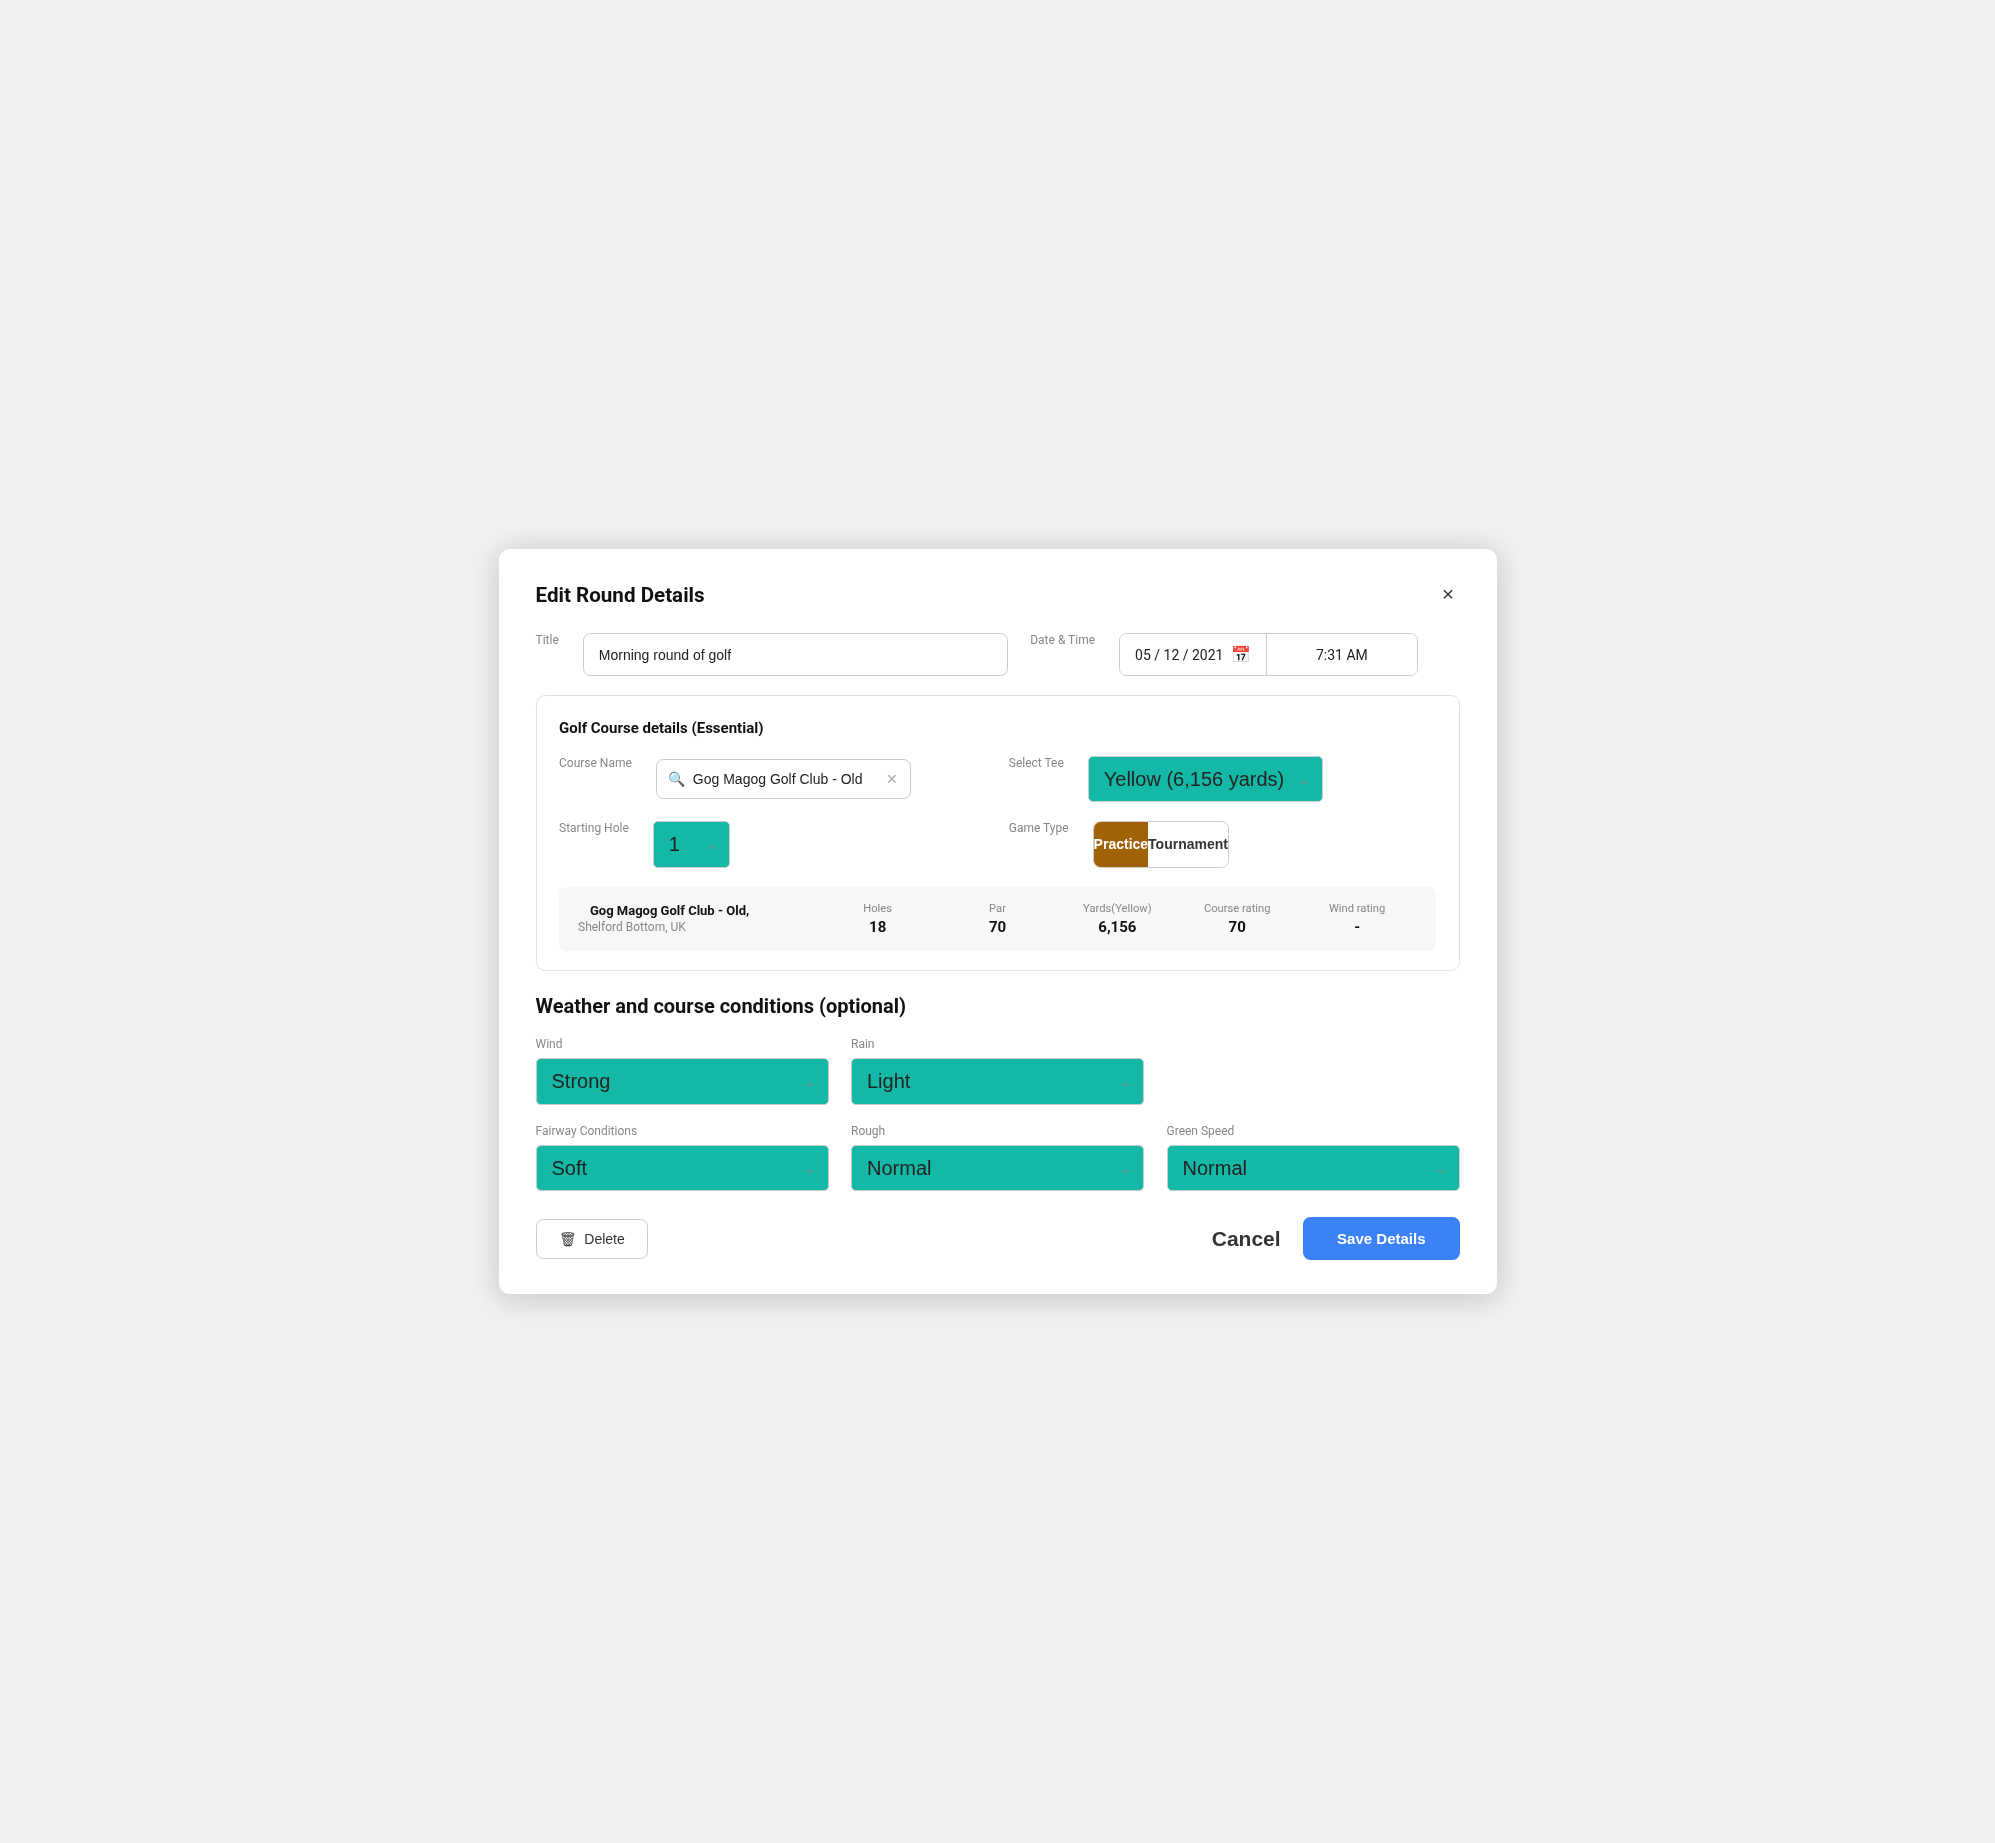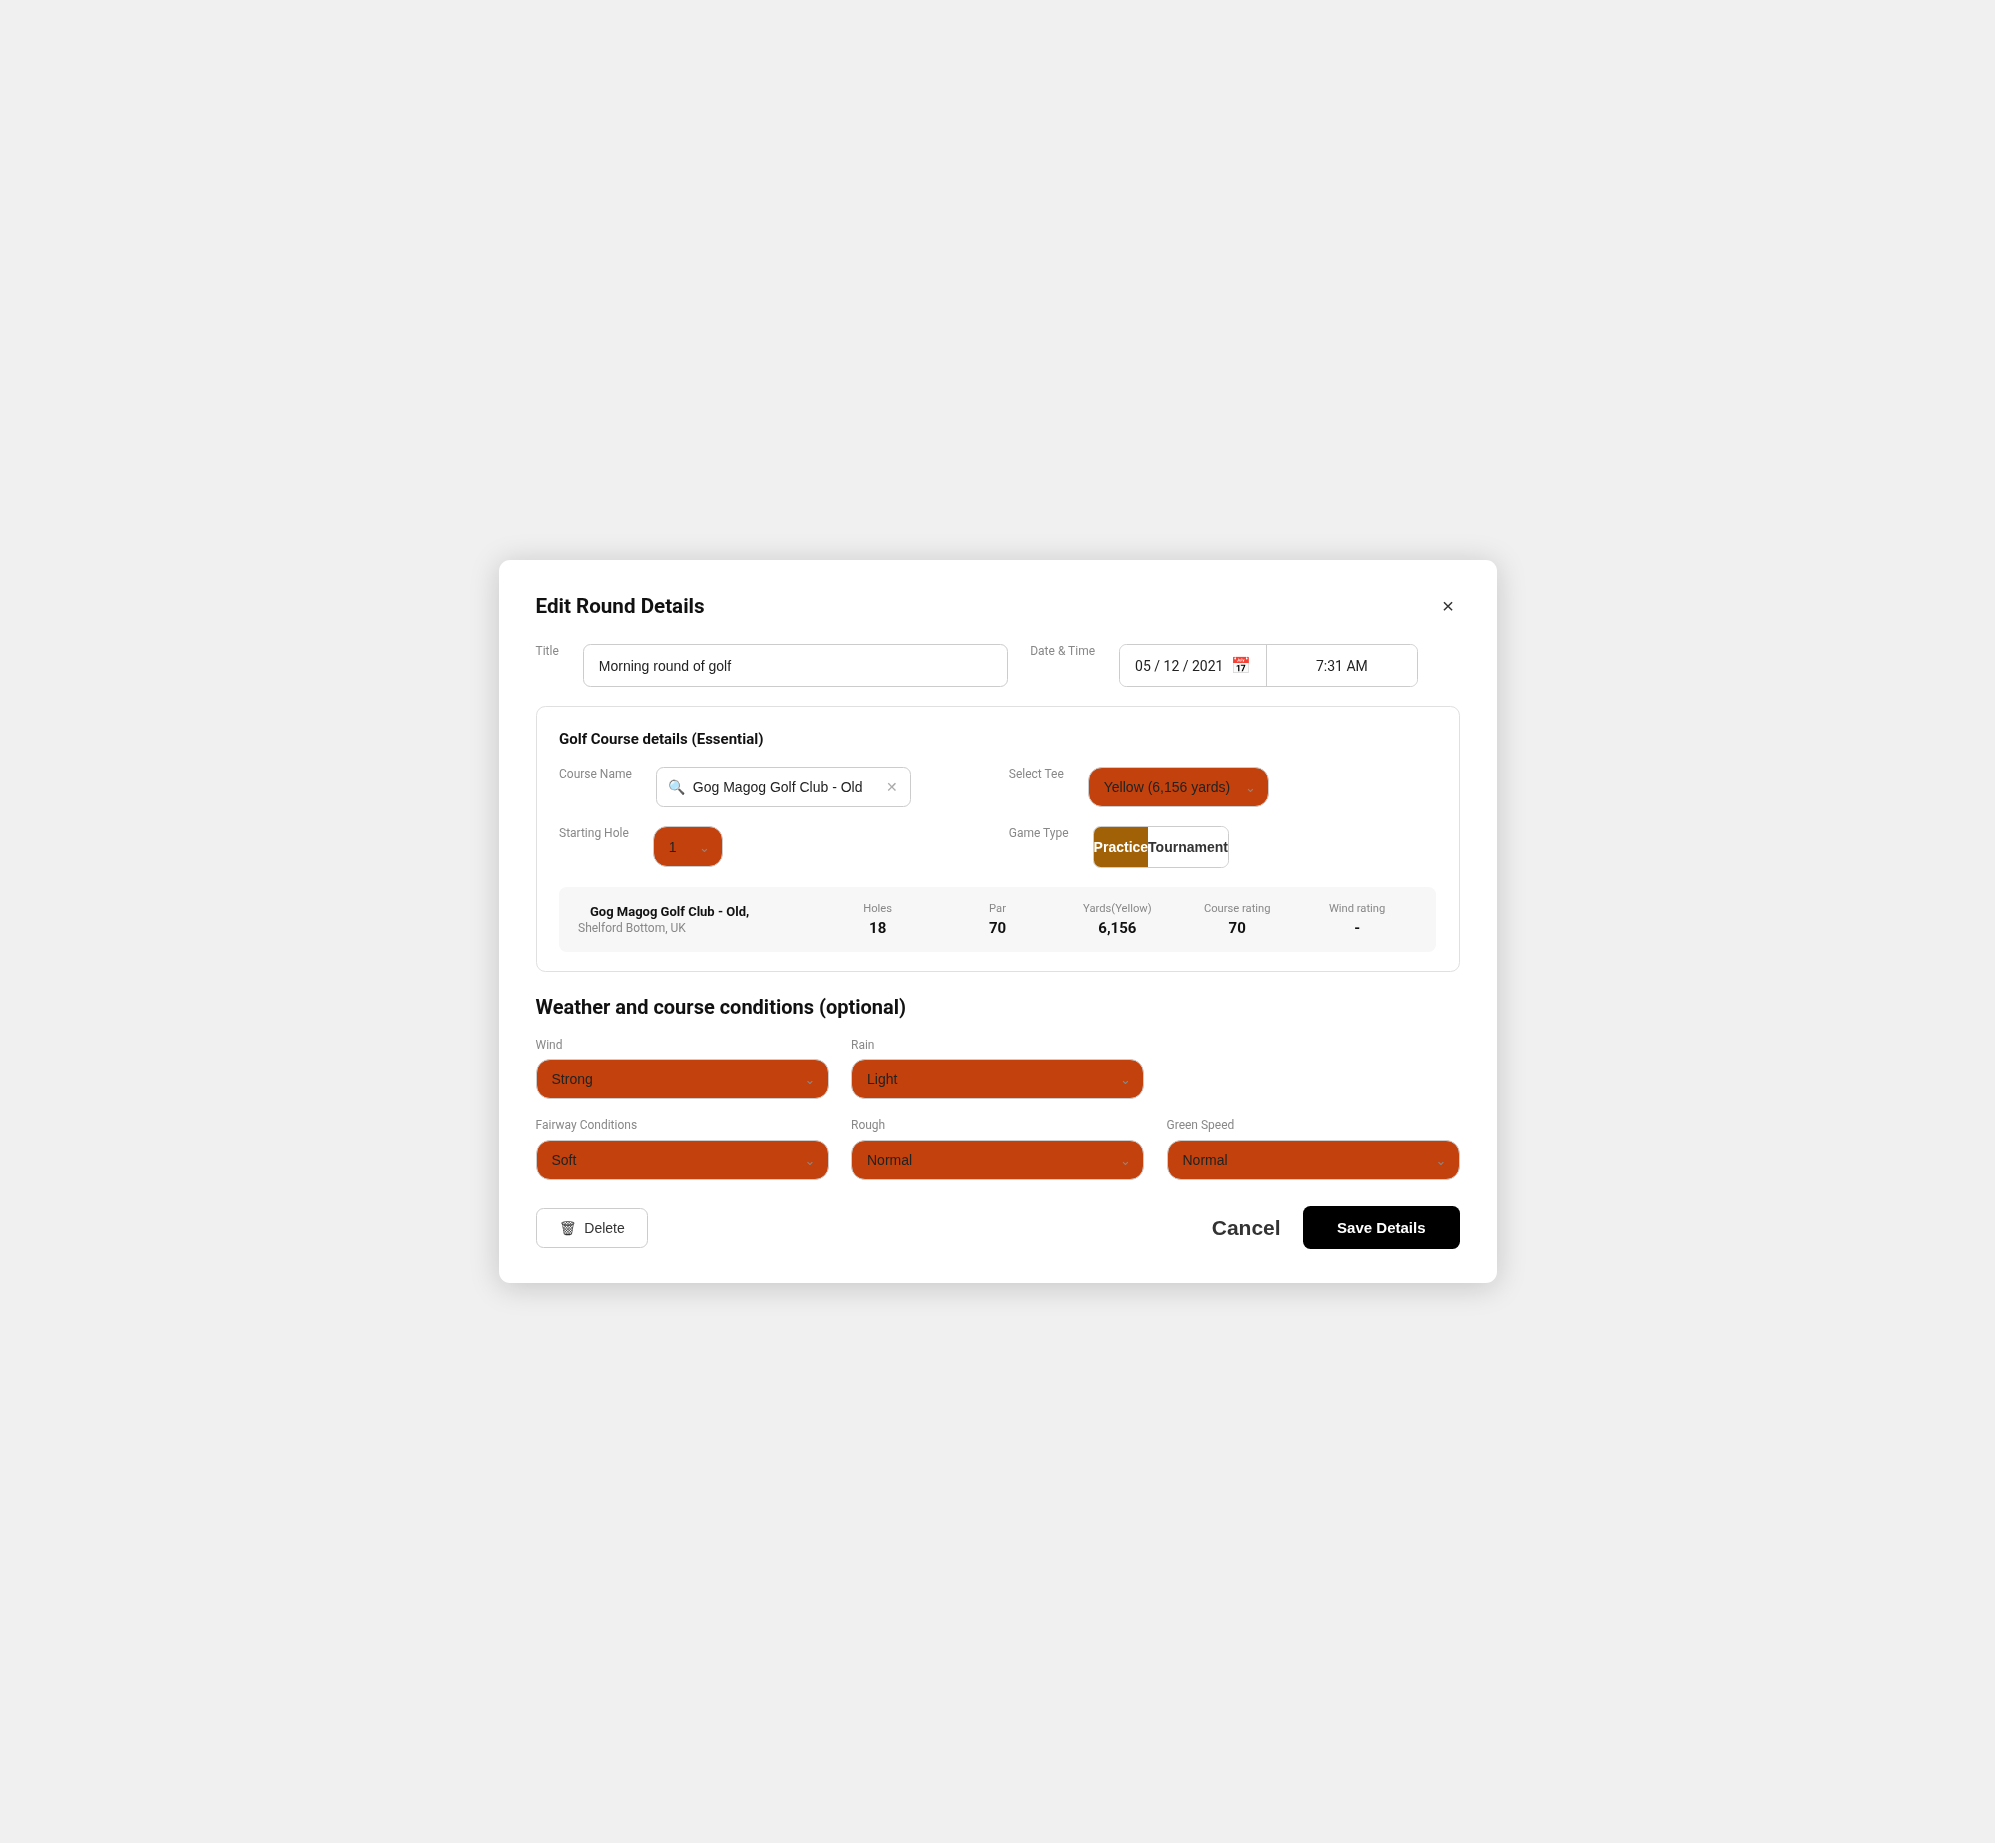--- a/index.html
+++ b/index.html
@@ -136,26 +136,26 @@
       color: #aaa;
       font-size: 14px;
       cursor: pointer;
     }
     .select-wrapper {
       position: relative;
     }
     .select-wrapper select {
       width: 100%;
       border: 1.4px solid #ccc;
-      border-radius: 14px;
+      border-radius: 5px;
       padding: 11.2px 37px 11.2px 15px;
-      font-size: 14px;
+      font-size: 20px;
       color: #222;
       appearance: none;
-      background: #c2410c;
+      background: #14b8a6;
       outline: none;
       cursor: pointer;
     }
     .select-arrow {
       position: absolute;
       right: 13px;
       top: 50%;
       transform: translateY(-50%);
       color: #888;
       font-size: 13px;
@@ -252,21 +252,21 @@
     }
     .cancel-btn {
       background: none;
       border: none;
       font-size: 21px;
       font-weight: 600;
       color: #333;
       cursor: pointer;
     }
     .save-btn {
-      background: #000000;
+      background: #3b82f6;
       color: #fff;
       border: none;
       border-radius: 7.5px;
       padding: 13px 34px;
       font-size: 15px;
       font-weight: 600;
       cursor: pointer;
     }
   </style>
 </head>

